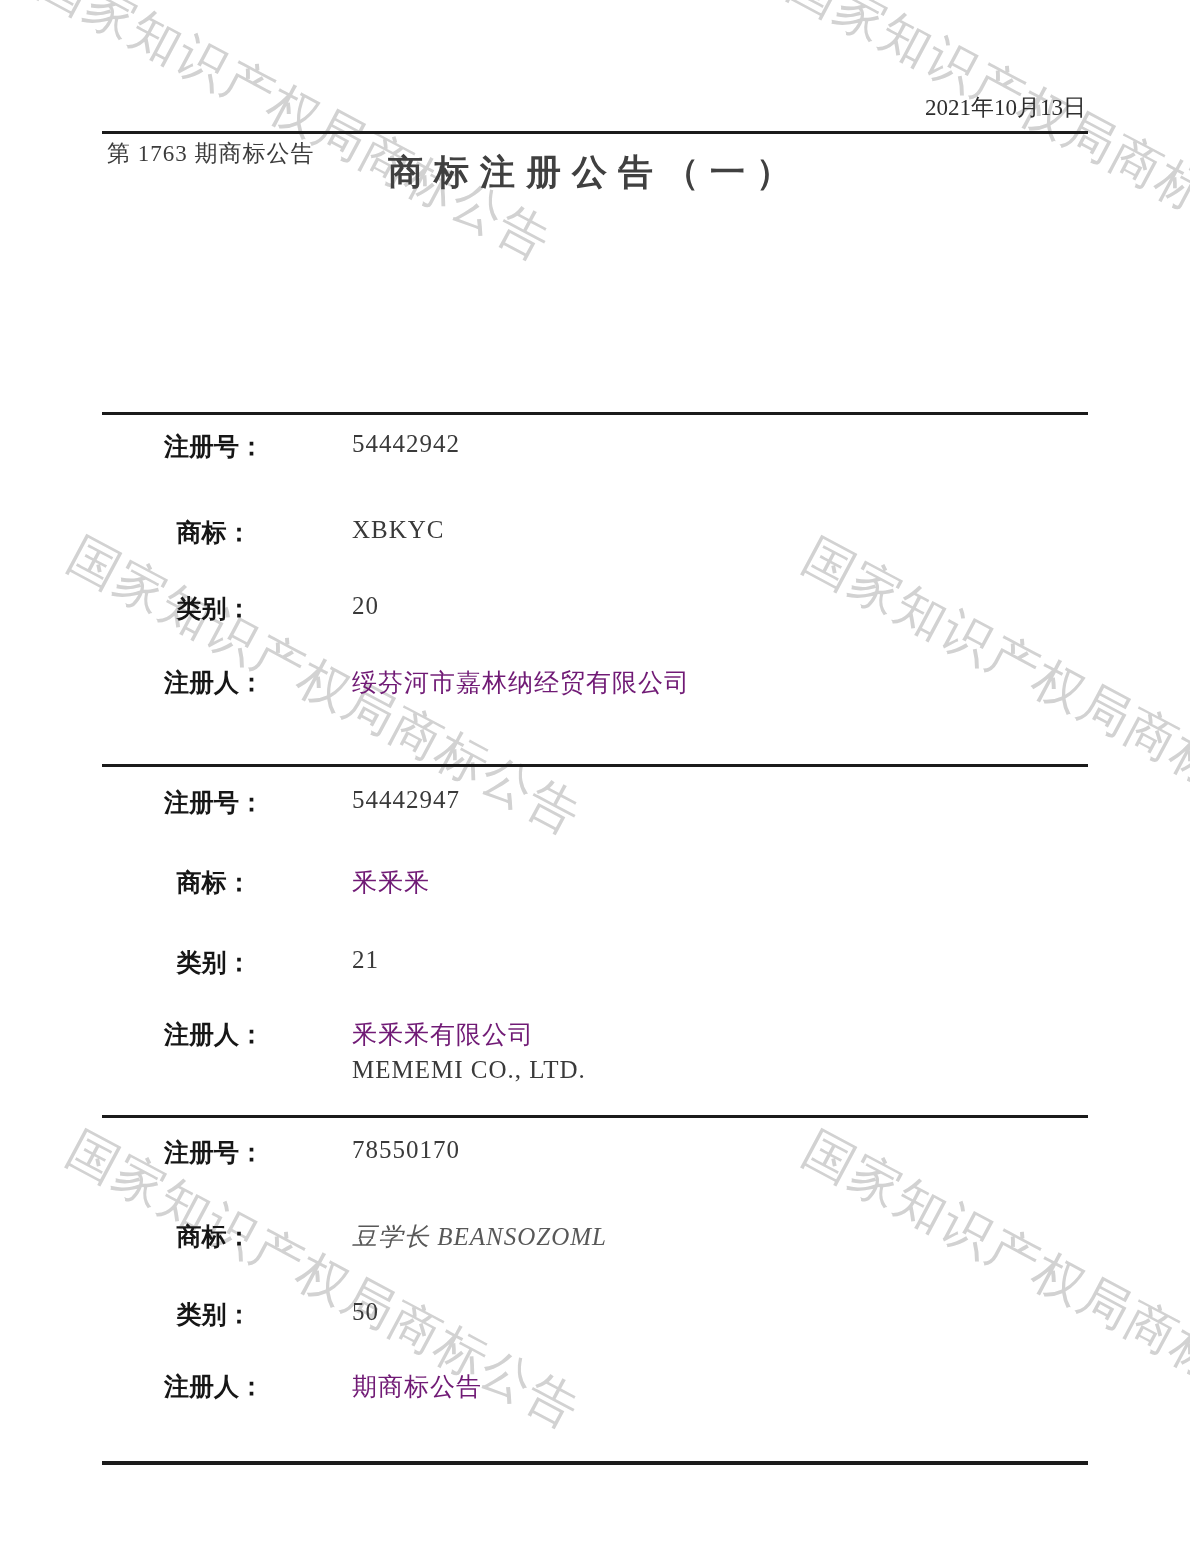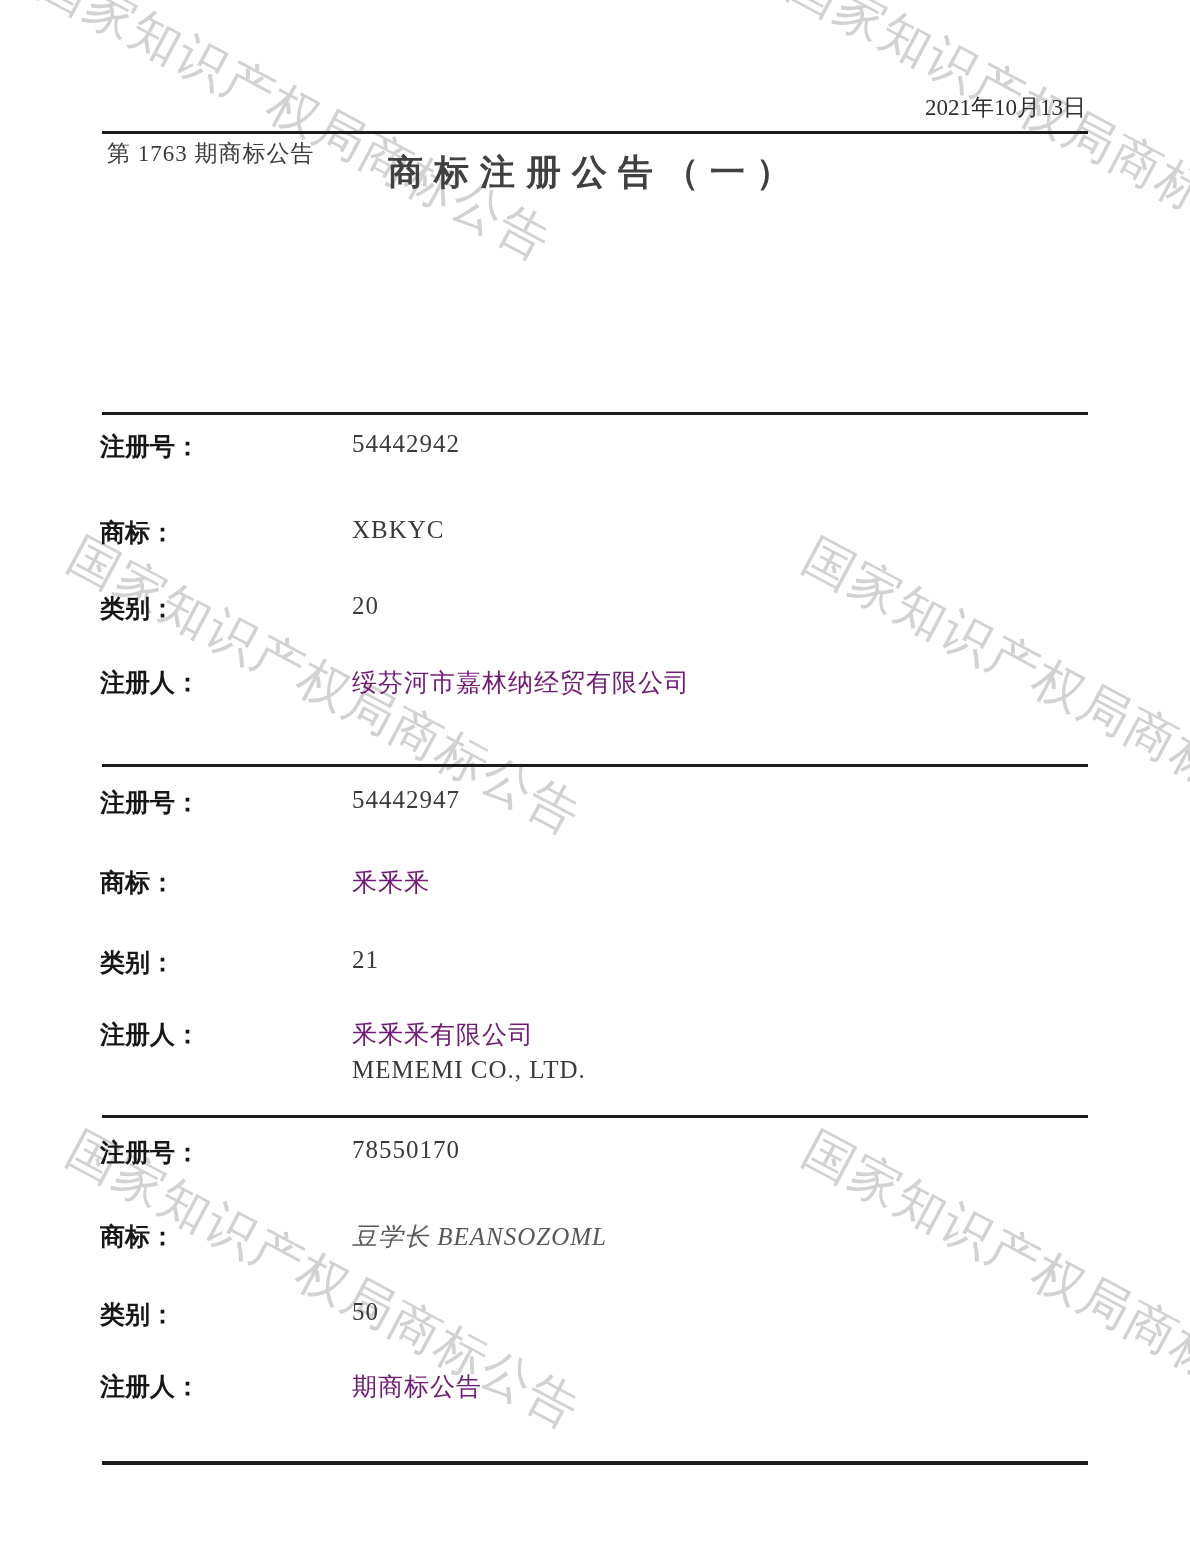--- a/index.html
+++ b/index.html
@@ -49,21 +49,21 @@
   .intro{
     position:absolute;left:100px;top:244px;width:988px;
     font-size:28px;font-weight:bold;color:#1c1c1c;
     line-height:46px;
   }
   .intro-line{min-height:46px;}
   .intro-l1{text-indent:58px;}
   .intro-l1,.intro-l2{text-align:justify;text-align-last:justify;}
   .field-label{
     position:absolute;left:100px;width:228px;
-    text-align:left;
+    text-align:center;
     font-size:25px;font-weight:bold;color:#161616;
     font-family:"Liberation Sans","DejaVu Sans",sans-serif;
     white-space:nowrap;
   }
   .field-value{
     position:absolute;left:352px;
     font-size:25px;color:#3a3a3a;
     letter-spacing:1px;
     white-space:nowrap;
     text-align:center;

